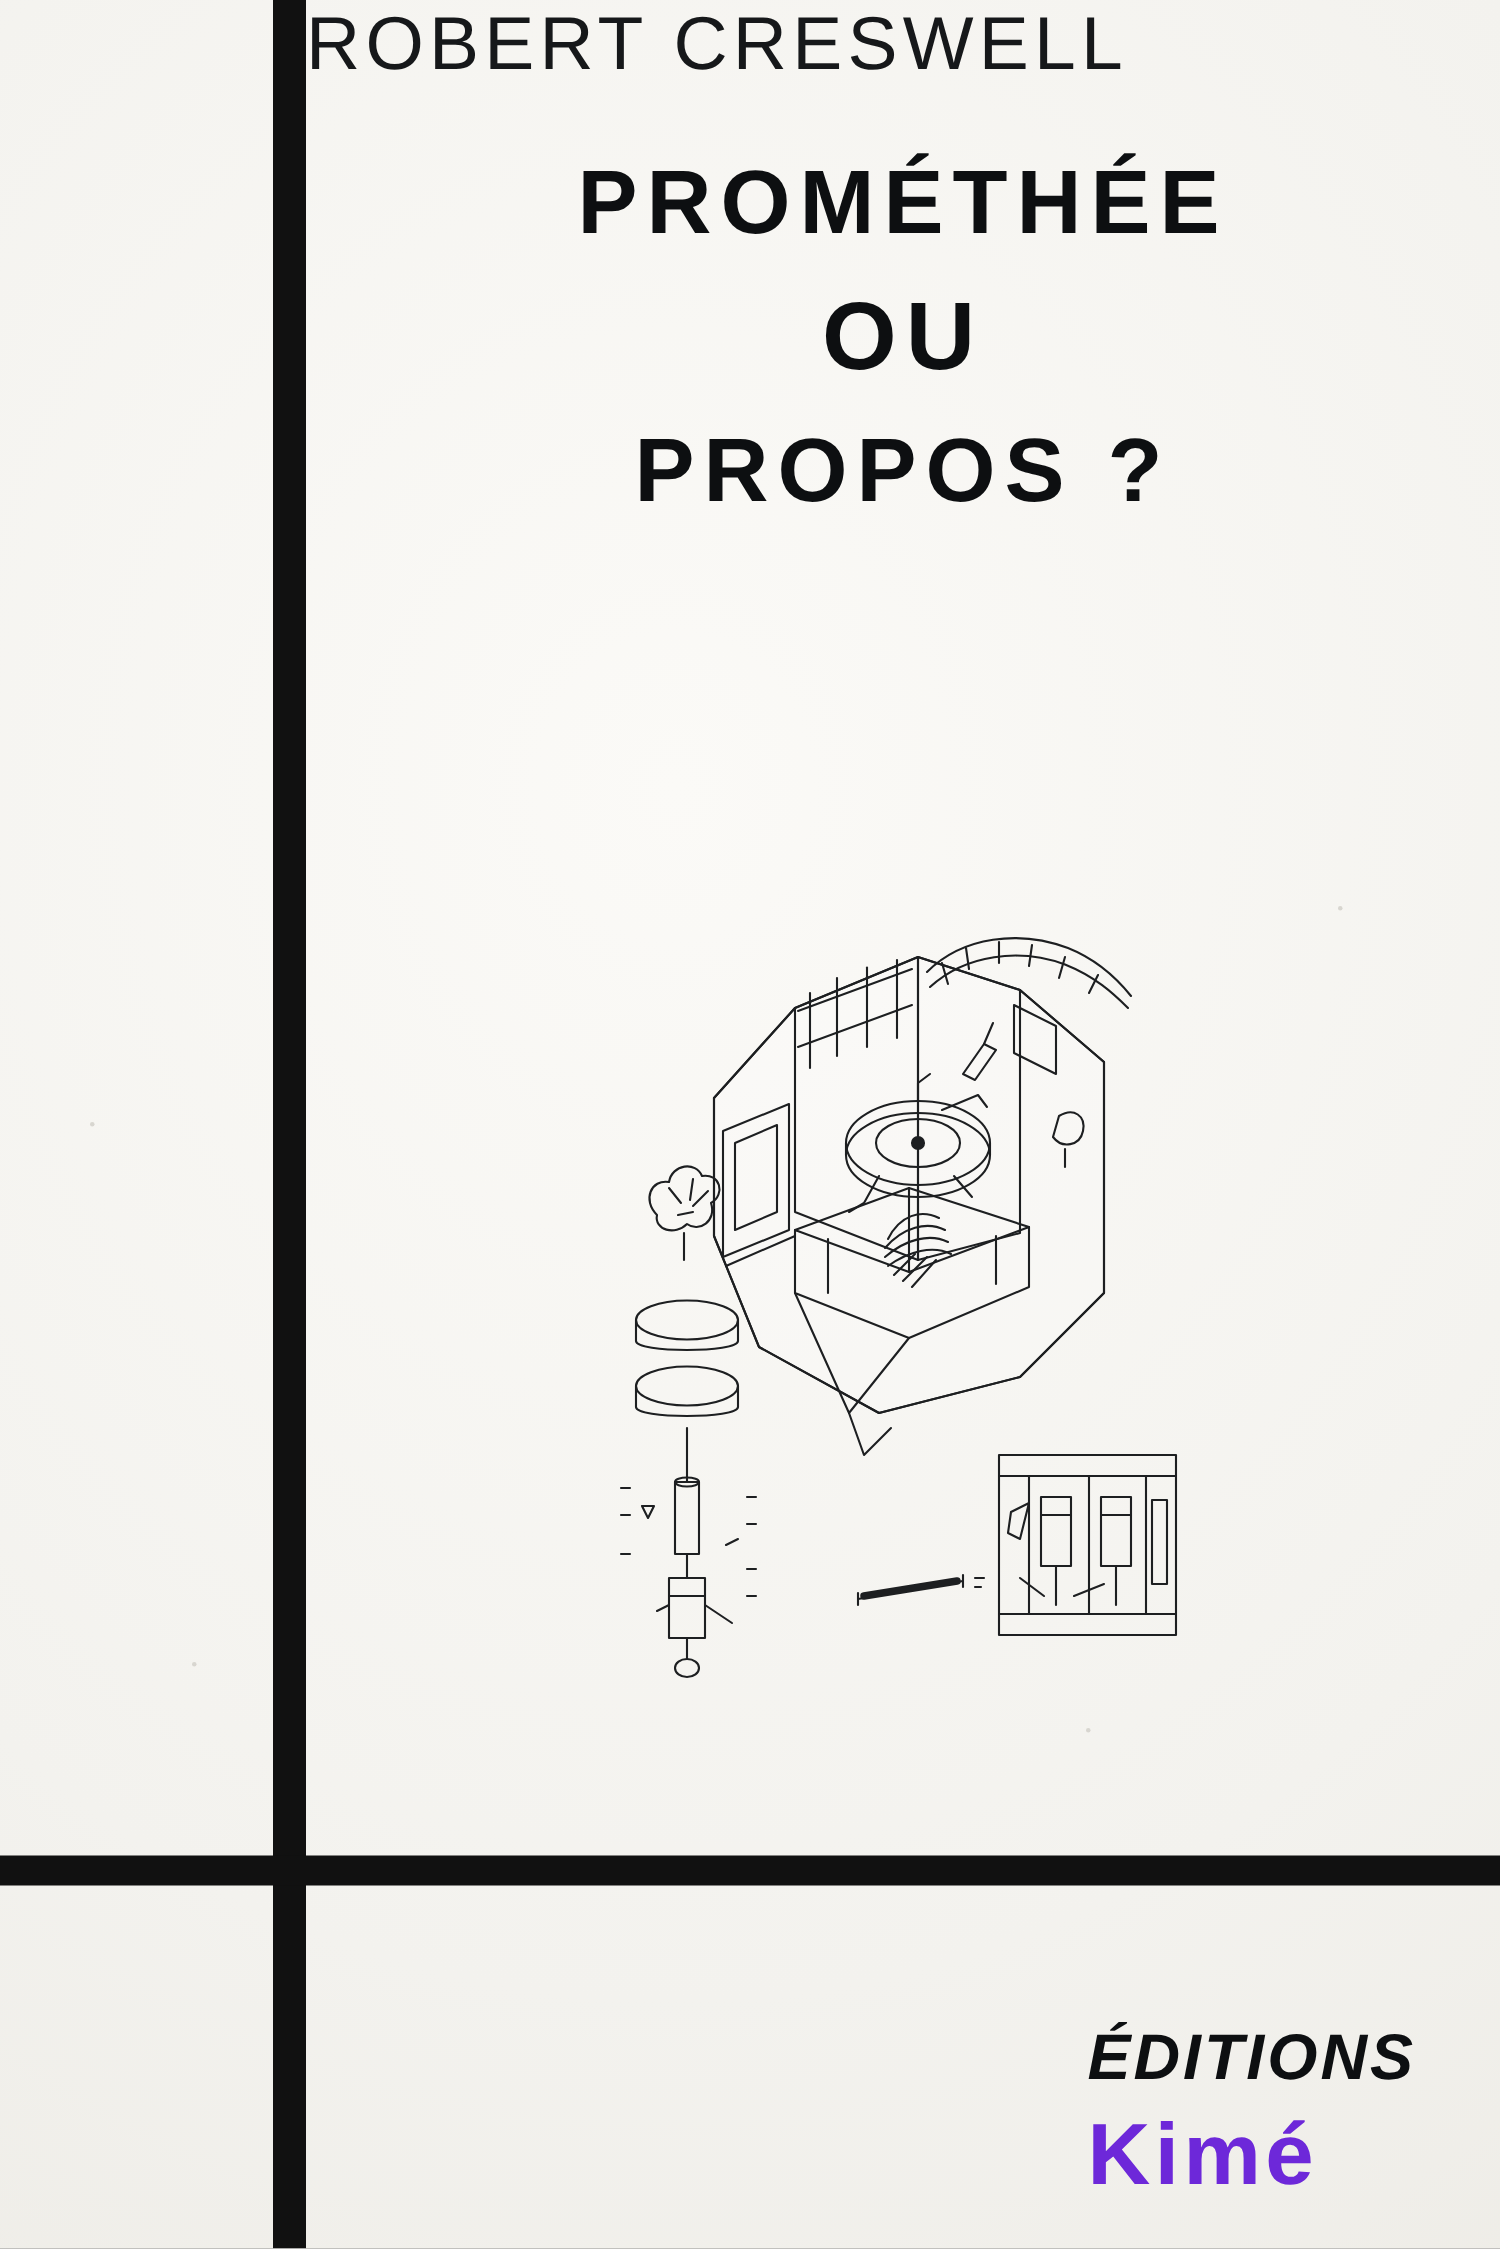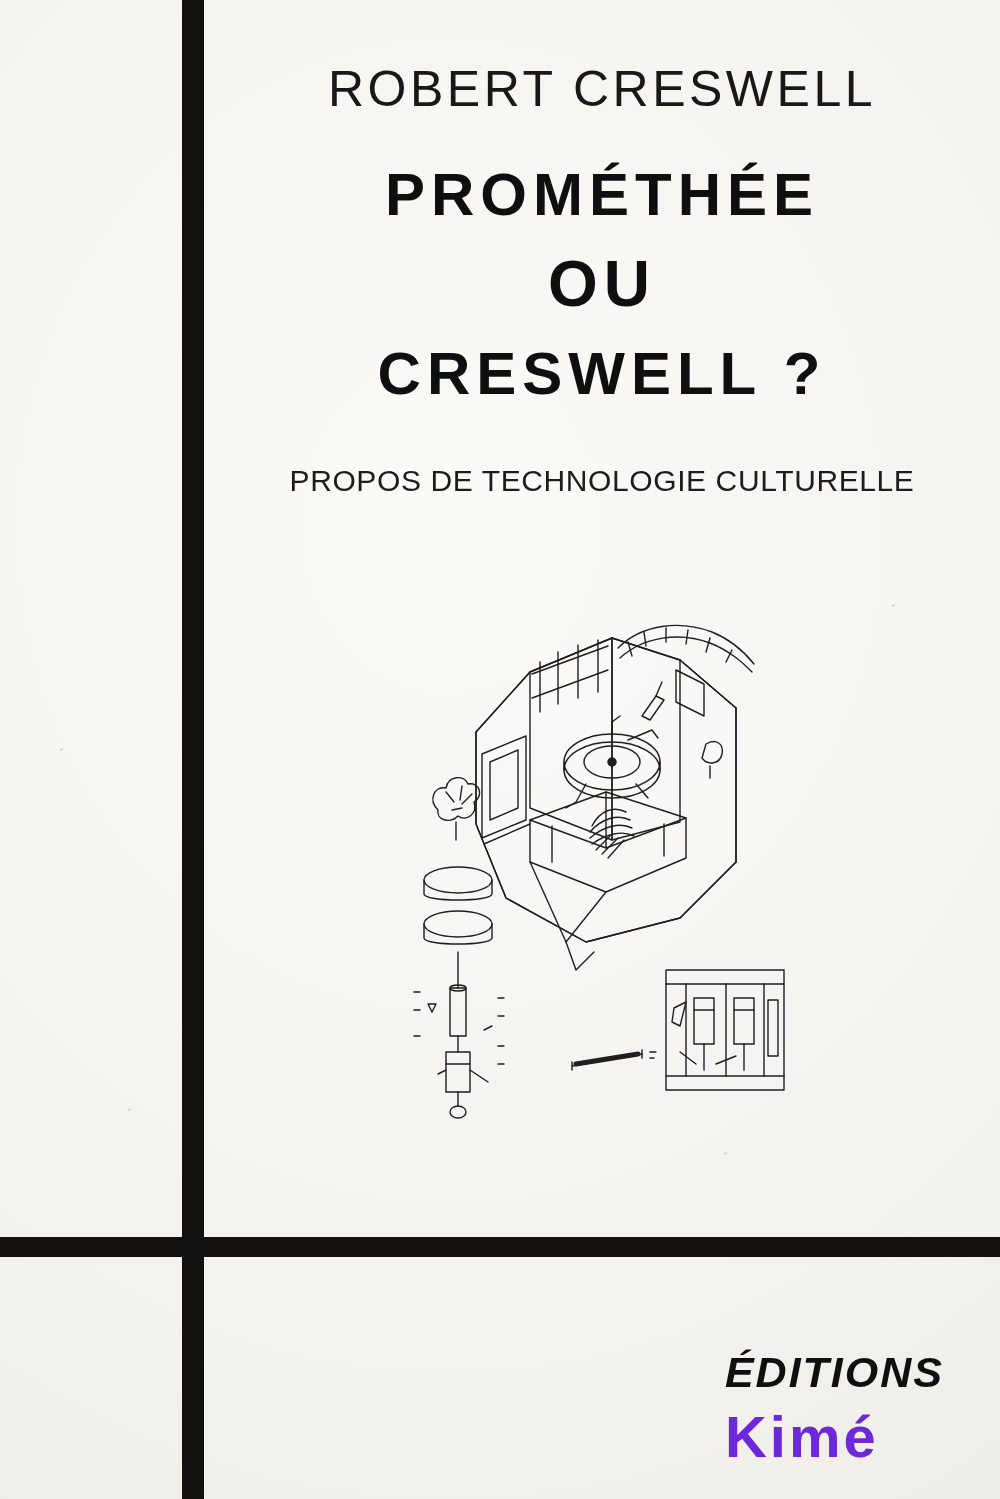--- a/index.html
+++ b/index.html
@@ -64,22 +64,21 @@
   
   #text-block {
     position: absolute;
     left: 204px;
     top: 0;
     width: 796px;
   }
 
   #author {
     margin: 0;
-    padding-top: 60px;
-    text-align: center;
+    text-align: left;
     font-family: "Liberation Sans", sans-serif;
     font-weight: 400;
     font-size: 50px;
     letter-spacing: 3.5px;
     color: #16181a;
     white-space: nowrap;
   }
 
   #title-group {
     margin-top: 40px;
@@ -163,24 +162,23 @@
   <div id="rule-hairline-vertical"></div>
   <div id="rule-hairline-horizontal"></div>
 
   <div id="text-block">
 
     <h2 id="author">ROBERT CRESWELL</h2>
 
     <div id="title-group">
       <p class="title-line" id="title-line-1">PROMÉTHÉE</p>
       <p class="title-line" id="title-line-2">OU</p>
-      <p class="title-line" id="title-line-3">CRESWELL ?</p>
+      <p class="title-line" id="title-line-3">PROPOS ?</p>
     </div>
 
-    <p id="subtitle">PROPOS DE TECHNOLOGIE CULTURELLE</p>
   </div>
 
   <div id="illustration">
     <svg width="420" height="520" viewBox="0 0 420 520" fill="none" stroke="#1d1f21" stroke-width="1.4" stroke-linecap="round" stroke-linejoin="round">
 
       <path d="M96 120 L150 60 L232 26 L300 48 L356 96 L356 250 L300 306 L206 330 L126 286 L96 212 Z" fill="#ffffff" fill-opacity="0.2"></path>
       <path d="M96 120 L150 60 L232 26"></path>
       <path d="M232 26 L300 48 L356 96"></path>
       <path d="M356 96 L356 250"></path>
       <path d="M96 120 L96 212 L126 286"></path>

